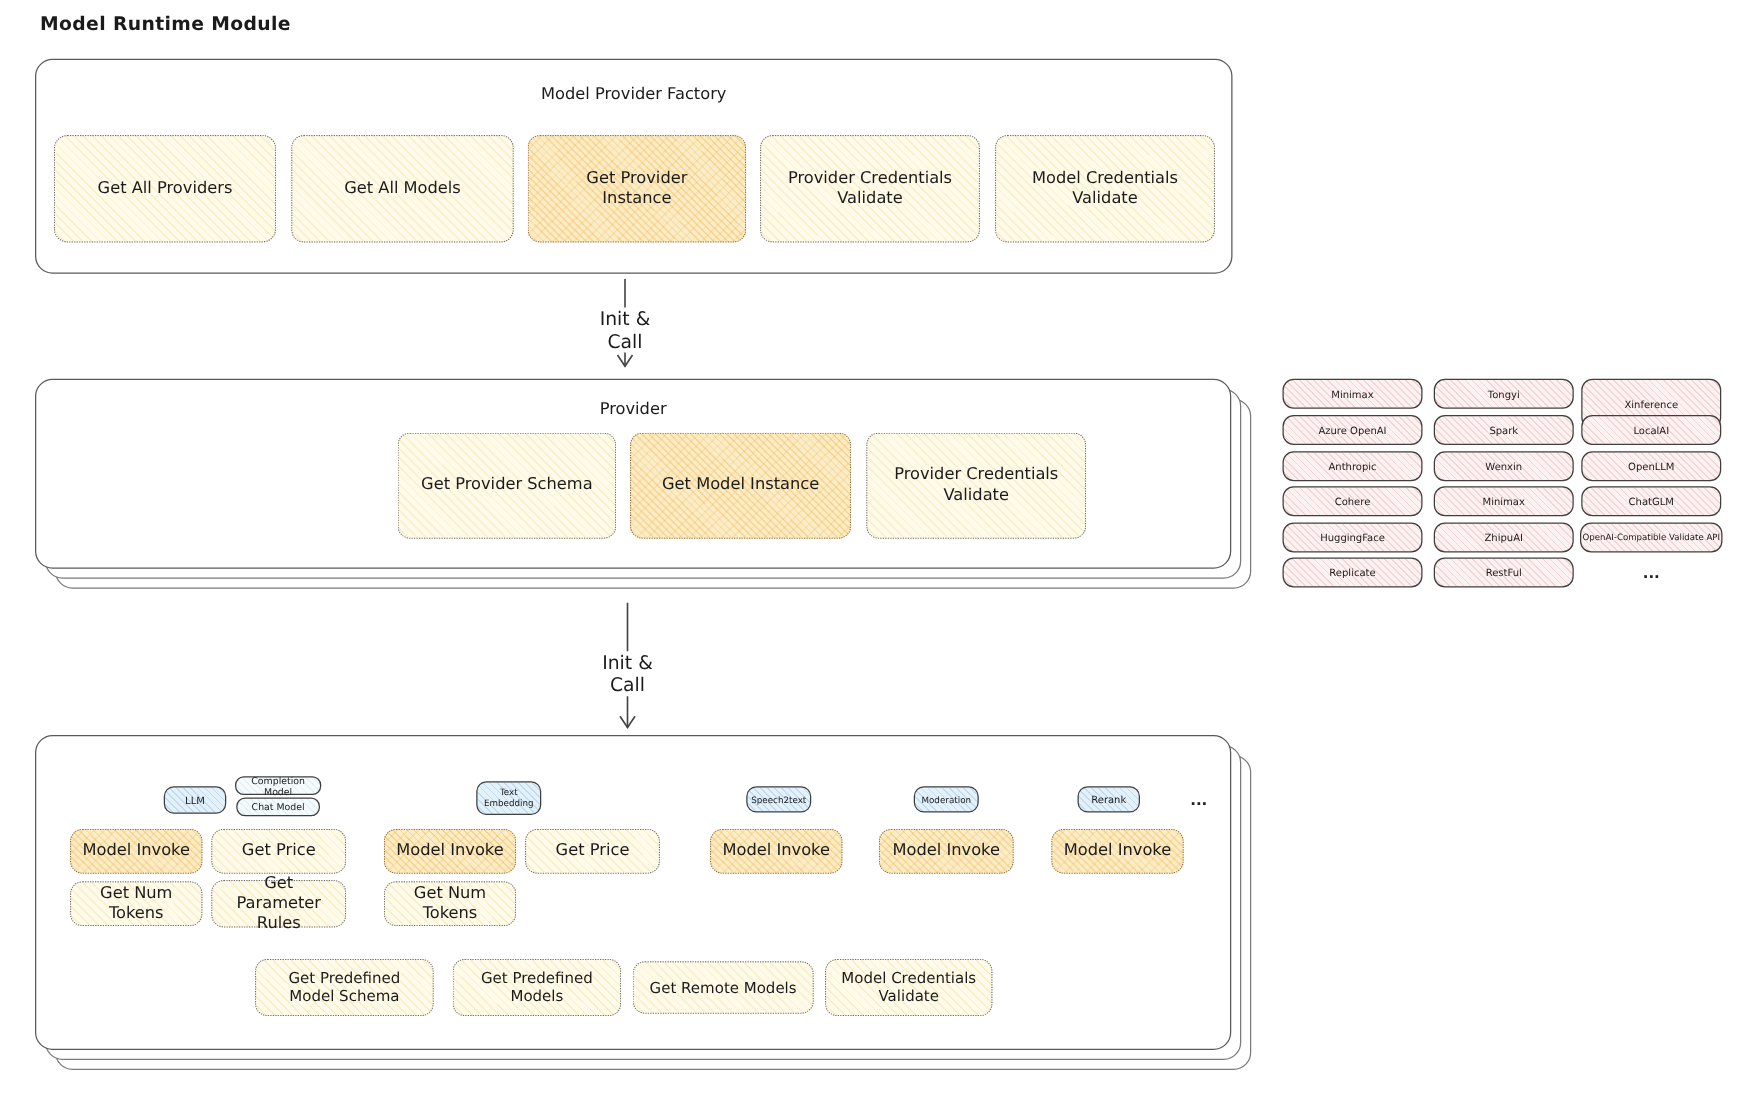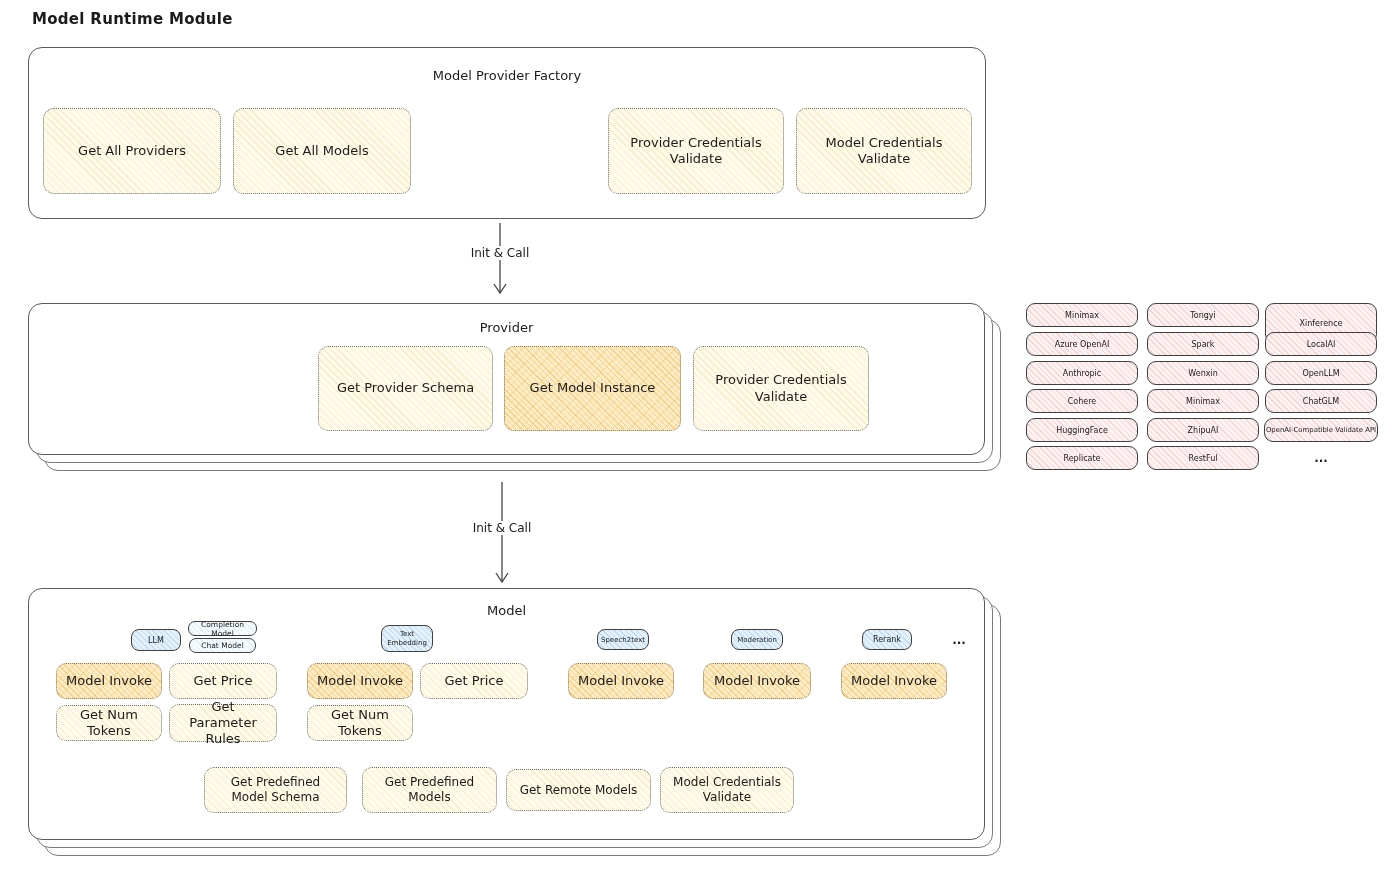--- a/index.html
+++ b/index.html
@@ -26,35 +26,36 @@
   .hp{background-color:#fdf2f2;
       background-image:repeating-linear-gradient(45deg,rgba(226,136,136,.28) 0,rgba(226,136,136,.28) 1px,transparent 1px,transparent 4px);
       border:1.2px solid #3f3f3f;border-radius:9px;font-size:8px;}
   .hb{background-color:#e3f1fb;
       background-image:repeating-linear-gradient(45deg,rgba(120,170,215,.30) 0,rgba(120,170,215,.30) 1px,transparent 1px,transparent 4px);
       border:1.2px solid #3f3f3f;border-radius:8px;font-size:8px;}
   .hbl{background-color:#f6fbfe;
       background-image:repeating-linear-gradient(45deg,rgba(150,190,225,.18) 0,rgba(150,190,225,.18) 1px,transparent 1px,transparent 4px);
       border:1.1px solid #3f3f3f;border-radius:7px;font-size:7.5px;}
 
-  .arrow-label{background:#fff;padding:0 3px;font-size:12px;text-align:center;}
+  .arrow-label{background:#fff;padding:0 3px;font-size:15px;text-align:center;}
   .ellipsis{font-size:12px;font-weight:bold;color:#222;}
   .nowrap{white-space:nowrap;}
 </style>
 </head>
 <body>
 
 <div class="canvas">
 
   <div class="abs page-title" style="left:32px;top:10px;">Model Runtime Module</div>
 
   <div class="abs container" style="left:28px;top:47px;width:958px;height:172px;">
     <div class="container-title" style="top:20px;">Model Provider Factory</div>
     <div class="abs hy center" style="left:14px;top:60px;width:178px;height:86px;border-radius:11px;">Get All Providers</div>
     <div class="abs hy center" style="left:204px;top:60px;width:178px;height:86px;">Get All Models</div>
+    <div class="abs ho center" style="left:393px;top:60px;width:175px;height:86px;padding:0 24px;">Get Provider Instance</div>
     <div class="abs hy center" style="left:579px;top:60px;width:176px;height:86px;padding:0 20px;">Provider Credentials Validate</div>
     <div class="abs hy center" style="left:767px;top:60px;width:176px;height:86px;padding:0 20px;">Model Credentials Validate</div>
   </div>
 
   <svg class="abs" style="left:492px;top:223px;" width="16" height="72">
     <line x1="8" y1="0" x2="8" y2="70" stroke="#444" stroke-width="1.3"></line>
     <polyline points="2,61 8,70 14,61" fill="none" stroke="#444" stroke-width="1.3"></polyline>
   </svg>
   <div class="abs arrow-label" style="left:462px;top:246px;width:76px;">Init &amp; Call</div>
 
@@ -90,21 +91,20 @@
 
   <svg class="abs" style="left:494px;top:482px;" width="16" height="102">
     <line x1="8" y1="0" x2="8" y2="100" stroke="#444" stroke-width="1.3"></line>
     <polyline points="2,91 8,100 14,91" fill="none" stroke="#444" stroke-width="1.3"></polyline>
   </svg>
   <div class="abs arrow-label" style="left:464px;top:521px;width:76px;">Init &amp; Call</div>
 
   <div class="abs sheet" style="left:44px;top:604px;width:957px;height:252px;"></div>
   <div class="abs sheet" style="left:36px;top:596px;width:957px;height:252px;"></div>
   <div class="abs container" style="left:28px;top:588px;width:957px;height:252px;">
-    <div class="container-title" style="top:14px;">Model</div>
 
     <div class="abs hb center" style="left:102px;top:40px;width:50px;height:22px;">LLM</div>
     <div class="abs hbl center" style="left:159px;top:32px;width:69px;height:15px;">Completion Model</div>
     <div class="abs hbl center" style="left:160px;top:49px;width:67px;height:15px;">Chat Model</div>
     <div class="abs hb center" style="left:352px;top:36px;width:52px;height:27px;font-size:7px;line-height:1.15;padding:0 12px;">Text Embedding</div>
     <div class="abs hb center" style="left:568px;top:40px;width:52px;height:21px;font-size:7px;">Speech2text</div>
     <div class="abs hb center" style="left:702px;top:40px;width:52px;height:21px;font-size:7px;">Moderation</div>
     <div class="abs hb center" style="left:833px;top:40px;width:50px;height:21px;">Rerank</div>
     <div class="abs center ellipsis" style="left:918px;top:42px;width:24px;height:18px;">...</div>
 

